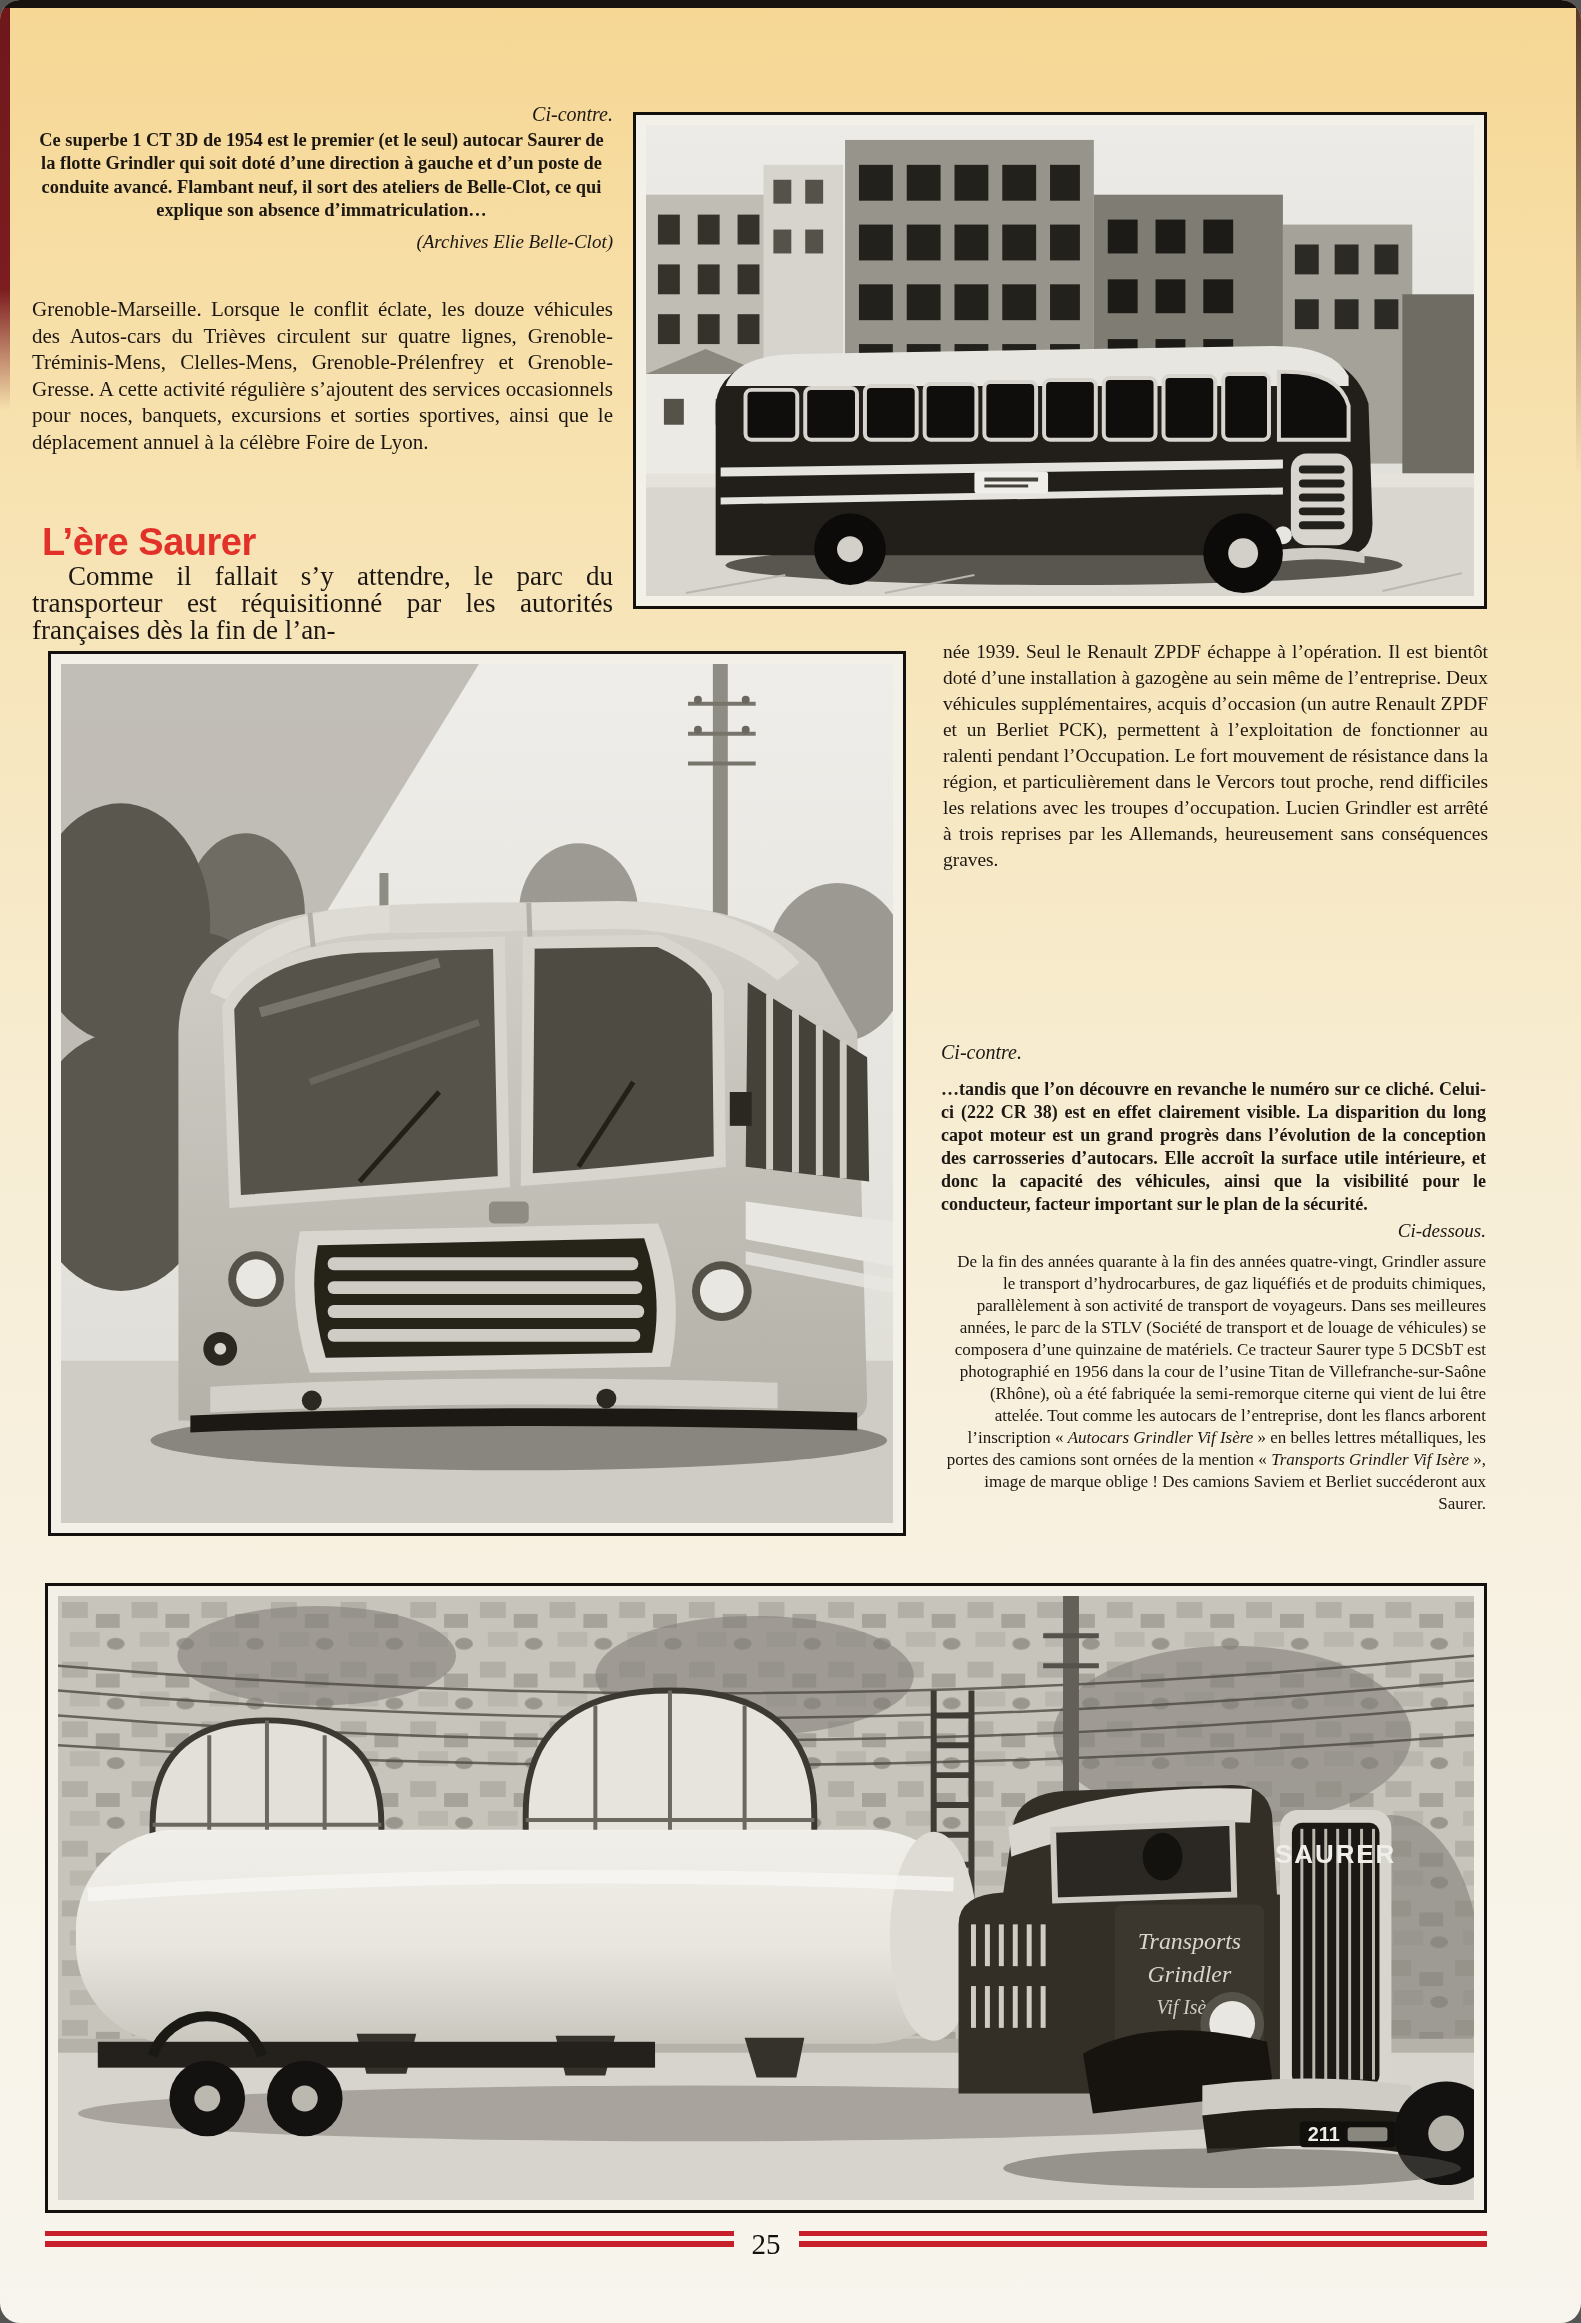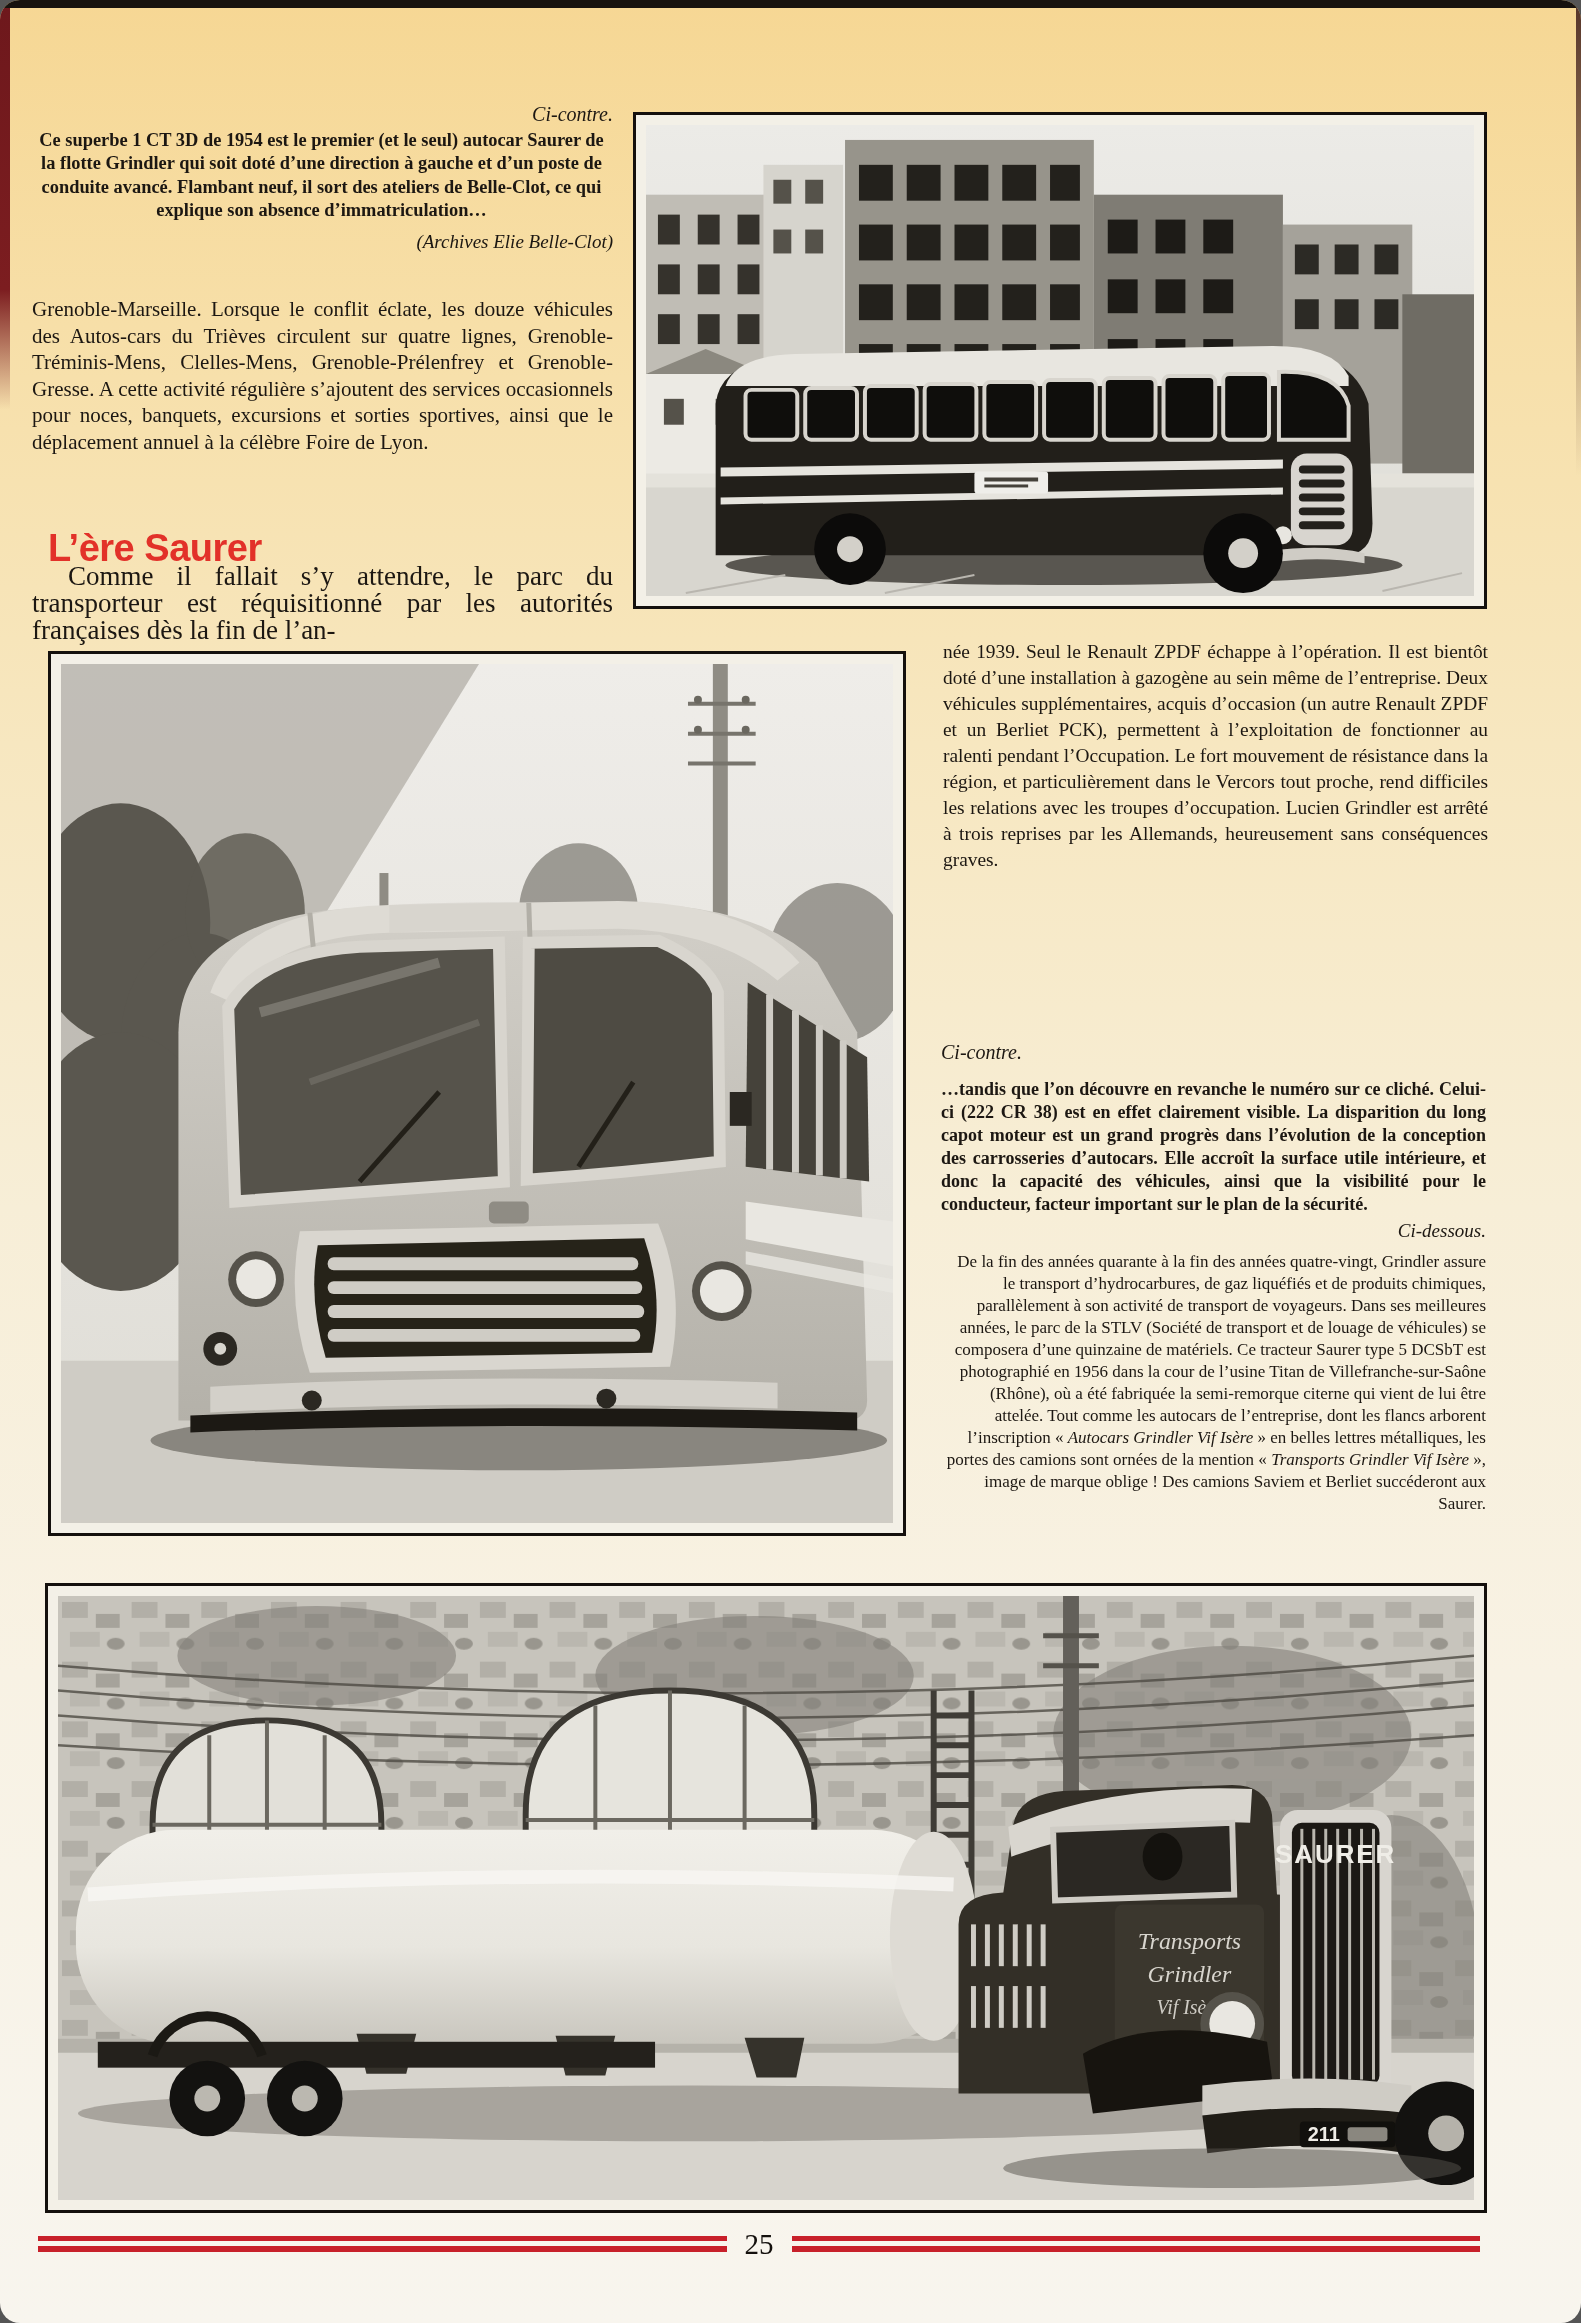--- a/index.html
+++ b/index.html
@@ -54,21 +54,21 @@
   .photo{
     position:absolute;box-sizing:border-box;
     border:3px solid #14100d;background:#f3f0e7;padding:10px;
   }
   .photo svg{display:block;width:100%;height:100%;background:#e6e4df;}
   .photo-top{left:633px;top:112px;width:854px;height:497px;}
   .photo-mid{left:48px;top:651px;width:858px;height:885px;}
   .photo-bottom{left:45px;top:1583px;width:1442px;height:630px;}
 
   
-  .footer{left:38px;top:2231px;width:1442px;height:26px;display:flex;align-items:center;}
+  .footer{left:45px;top:2231px;width:1442px;height:26px;display:flex;align-items:flex-start;}
   .rule{flex:1;height:16px;
     background:linear-gradient(180deg,#c8202a 0,#c8202a 5px,rgba(0,0,0,0) 5px,rgba(0,0,0,0) 10px,#c8202a 10px,#c8202a 16px);}
   .pagenum{font-size:29px;line-height:26px;padding:0 18px;color:#14100d;}
 </style>
 </head>
 <body>
 
 <div class="page">
 
   <div class="edge-top"></div>
@@ -203,21 +203,21 @@
 
       <g stroke="#b9b6af" stroke-width="2">
         <line x1="40" y1="470" x2="140" y2="452"></line>
           <line x1="240" y1="470" x2="330" y2="452"></line>
           <line x1="740" y1="468" x2="820" y2="450"></line>
       </g>
     </svg>
   </div>
 
   <div class="abs col1-para1 just">Grenoble-Marseille. Lorsque le conflit éclate, les douze véhicules des Autos-cars du Trièves circulent sur quatre lignes, Grenoble-Tréminis-Mens, Clelles-Mens, Grenoble-Prélenfrey et Grenoble-Gresse. A cette activité régulière s’ajoutent des services occasionnels pour noces, banquets, excursions et sorties sportives, ainsi que le déplacement annuel à la célèbre Foire de Lyon.</div>
-  <h2 class="abs headline" style="margin:18px">L’ère Saurer</h2>
+  <h2 class="abs headline" style="margin:12px">L’ère Saurer</h2>
   <div class="abs col1-para2 just">Comme il fallait s’y attendre, le parc du transporteur est réquisitionné par les autorités françaises dès la fin de l’an-</div>
 
   <div class="photo photo-mid">
     <svg viewBox="0 0 836 863" preserveAspectRatio="none">
       <defs>
         <linearGradient id="sky2" x1="0" y1="0" x2="0" y2="1">
           <stop offset="0" stop-color="#efede9"></stop>
             <stop offset="1" stop-color="#dedcd5"></stop>
         </linearGradient>
         <linearGradient id="busbody" x1="0" y1="0" x2="0" y2="1">

